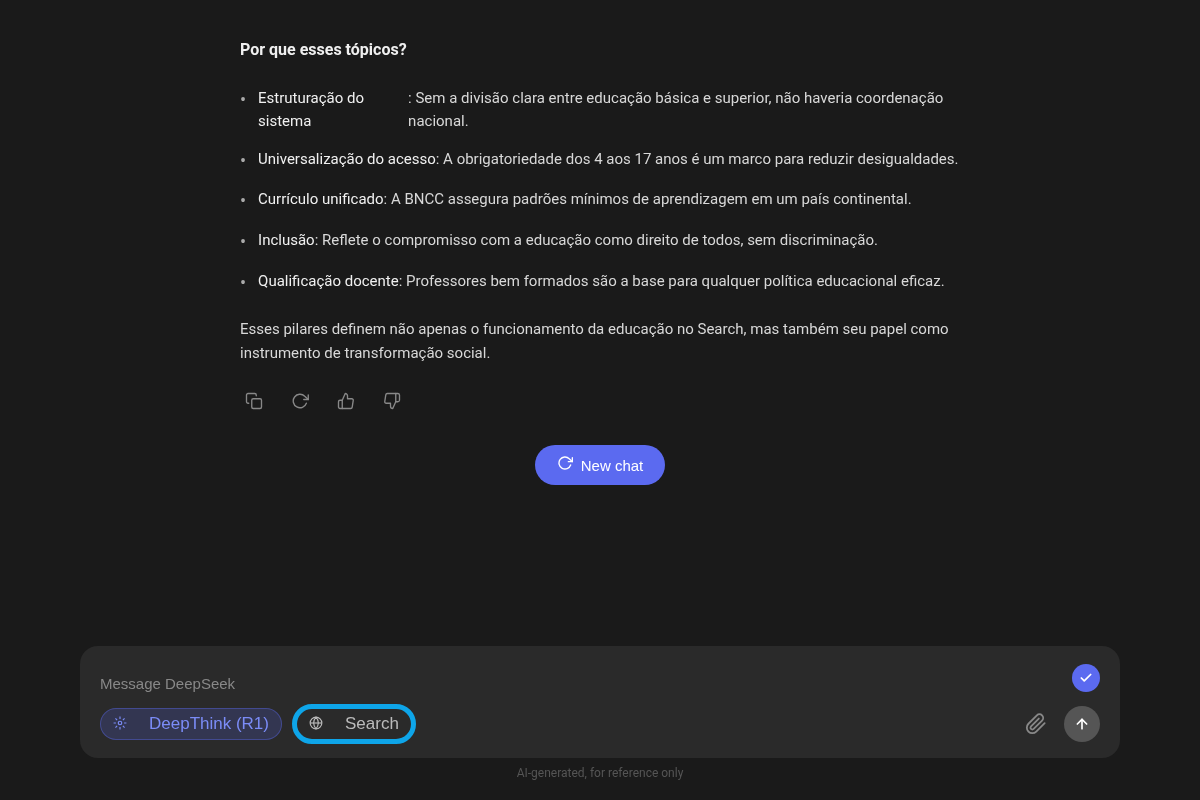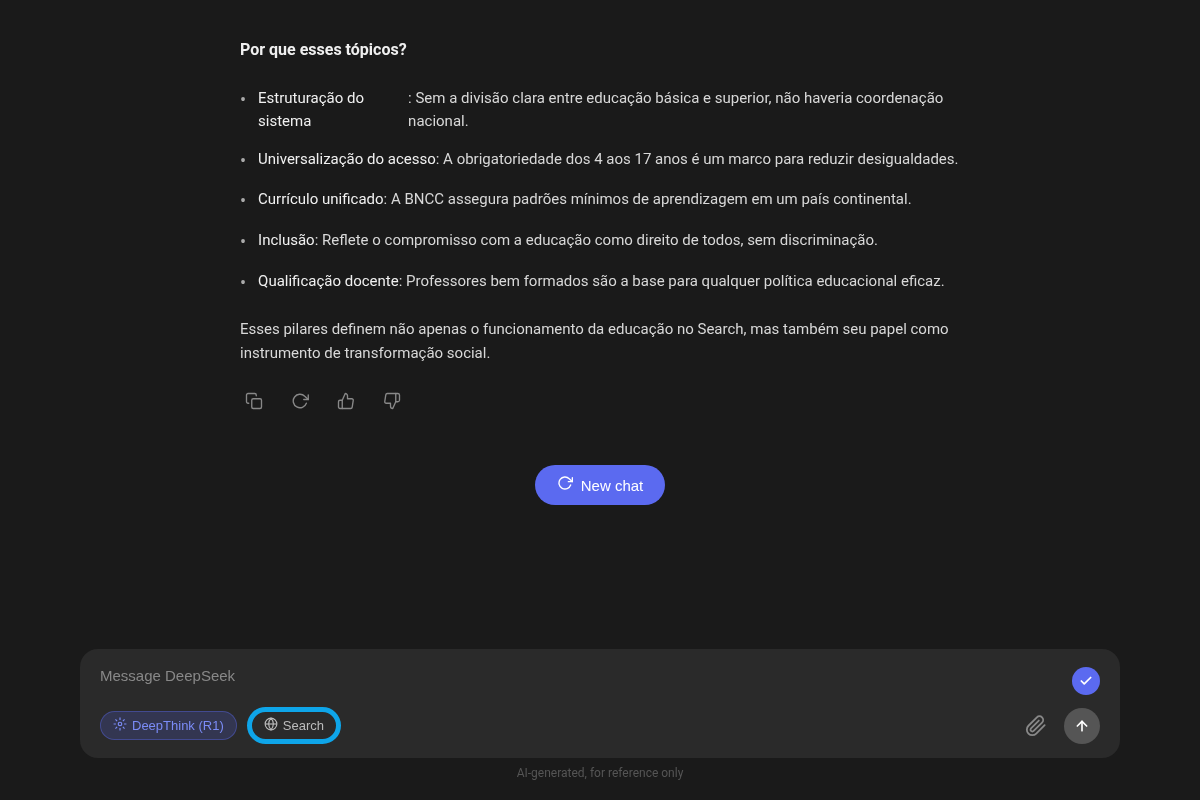--- a/index.html
+++ b/index.html
@@ -102,38 +102,37 @@
       border: none;
       border-radius: 24px;
       padding: 10px 22px;
       font-size: 15px;
       font-weight: 500;
       cursor: pointer;
       display: flex;
       align-items: center;
       gap: 8px;
       transition: background 0.2s;
-      margin-top: 20px;
     }
 
     .new-chat-btn .refresh-icon {
       font-size: 16px;
     }
 
     .input-section {
       background: #2a2a2a;
       border-radius: 18px;
       margin: 0 80px 0 80px;
       padding: 18px 20px 14px 20px;
       flex-shrink: 0;
     }
 
     .input-row {
       display: flex;
-      align-items: flex-start;
+      align-items: flex-end;
       margin-bottom: 12px;
     }
 
     .message-input {
       flex: 1;
       background: transparent;
       border: none;
       outline: none;
       color: #aaa;
       font-size: 15px;
@@ -166,24 +165,24 @@
 
     .left-tools {
       display: flex;
       gap: 10px;
       align-items: center;
     }
 
     .tool-btn {
       display: flex;
       align-items: center;
-      gap: 5px;
+      gap: 22px;
       border-radius: 20px;
       padding: 5px 12px;
-      font-size: 13px;
+      font-size: 17px;
       cursor: pointer;
       font-weight: 500;
     }
 
     .deepthink-btn {
       background: rgba(91, 106, 240, 0.2);
       border: 1px solid rgba(91, 106, 240, 0.4);
       color: #7b8cf7;
     }
 

